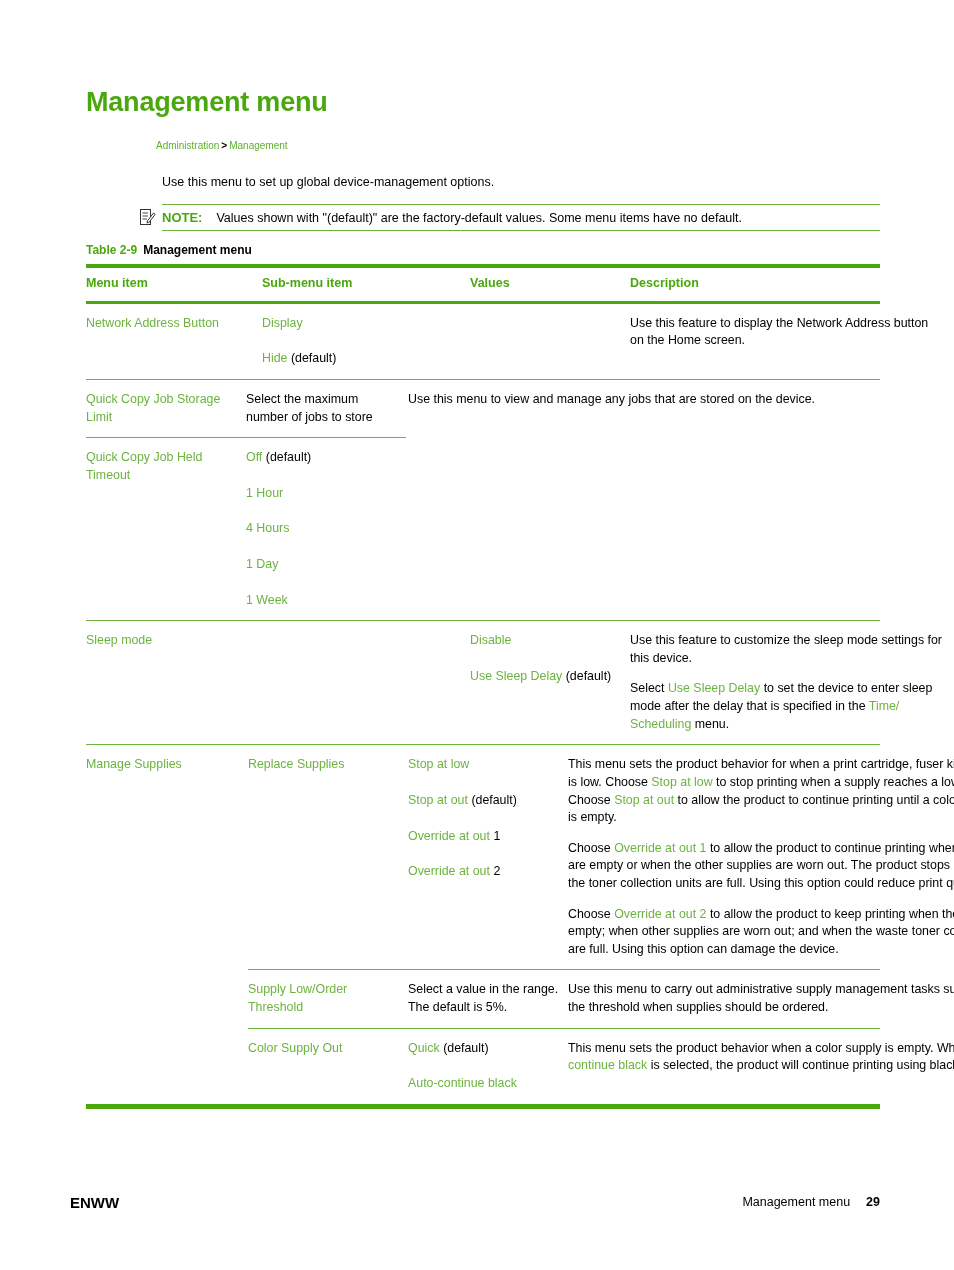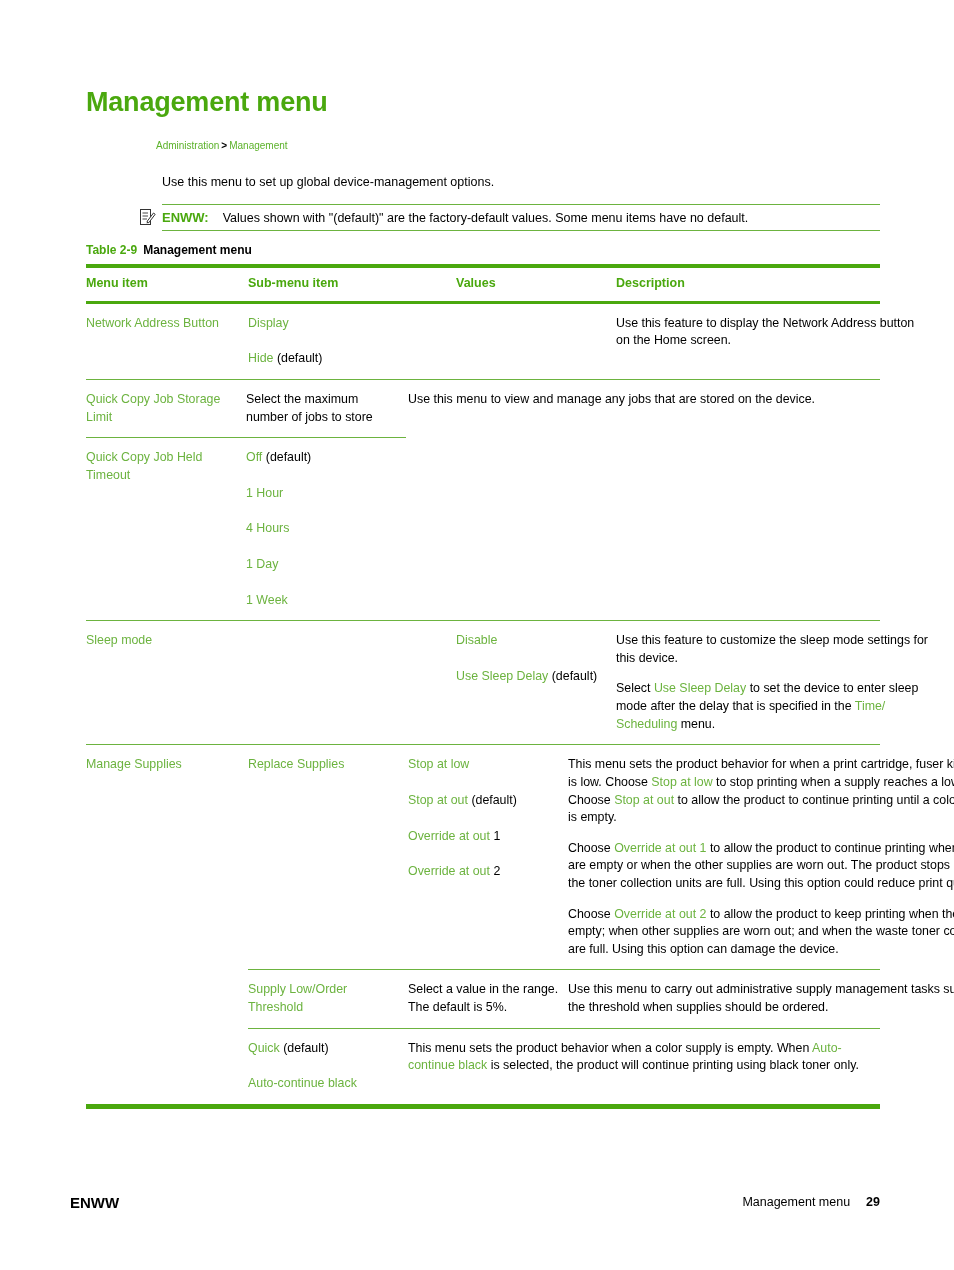--- a/index.html
+++ b/index.html
@@ -133,21 +133,21 @@
   .rule-bottom {
     height: 5px;
     background: #4aa80e;
   }
 
   .row {
     display: flex;
     align-items: flex-start;
   }
   .c1 { width: 162px; flex: none; padding-right: 6px; box-sizing: border-box; }
-  .c2 { width: 160px; flex: none; padding-right: 6px; box-sizing: border-box; }
+  .c2 { width: 160px; flex: none; padding-right: 6px; box-sizing: border-box; margin-left: 14px; }
   .c3 { width: 160px; flex: none; padding-right: 6px; box-sizing: border-box; margin-left: 48px; }
   .c4 { width: 312px; flex: none; box-sizing: border-box; }
 
   .hdr .cell {
     color: #4aa80e;
     font-weight: bold;
     font-size: 12.5px;
     padding: 7px 0 8px 0;
   }
 
@@ -234,21 +234,21 @@
       <line x1="2.5" y1="8" x2="8" y2="8" stroke="#333333" stroke-width="0.9"></line>
       <line x1="2.5" y1="11" x2="7" y2="11" stroke="#333333" stroke-width="0.9"></line>
       <path d="M7 13.5 L13.5 5 L15.2 6.3 L8.7 14.8 Z" fill="#ffffff" stroke="#333333" stroke-width="1"></path>
       <path d="M7 13.5 L8.7 14.8 L6.6 15.4 Z" fill="#333333"></path>
     </svg>
   </div>
 
   <div class="note-wrap">
     <div class="note-rule"></div>
     <div class="note-body">
-      <span class="note-label">ENWW:</span>
+      <span class="note-label">NOTE:</span>
       <span class="note-text">Values shown with "(default)" are the factory-default values. Some menu items have no default.</span>
     </div>
     <div class="note-rule"></div>
   </div>
 
   <div class="table-caption">
     <span class="cap-num">Table 2-9</span><span class="cap-title">Management menu</span>
   </div>
 
   <div class="tbl">
@@ -377,20 +377,21 @@
           <div class="m2-c2 cell cell-pad g">Supply Low/Order Threshold</div>
           <div class="m2-c3 cell cell-pad k">Select a value in the range. The default is 5%.</div>
           <div class="merged2-right cell cell-pad">
             <p class="para k">Use this menu to carry out administrative supply management tasks such as changing the threshold when supplies should be ordered.</p>
           </div>
         </div>
 
         <div class="rule-row"></div>
 
         <div class="m2-sub">
+          <div class="m2-c2 cell cell-pad g">Color Supply Out</div>
           <div class="m2-c3 cell cell-pad">
             <div class="val-line">
               <span class="g">Quick</span><span class="k"> (default)</span>
             </div>
             <div class="val-line">
               <span class="g">Auto-continue black</span><span class="k"></span>
             </div>
           </div>
           <div class="merged2-right cell cell-pad">
             <p class="para k">This menu sets the product behavior when a color supply is empty. When <span class="g">Auto-continue black</span> is selected, the product will continue printing using black toner only.</p>

